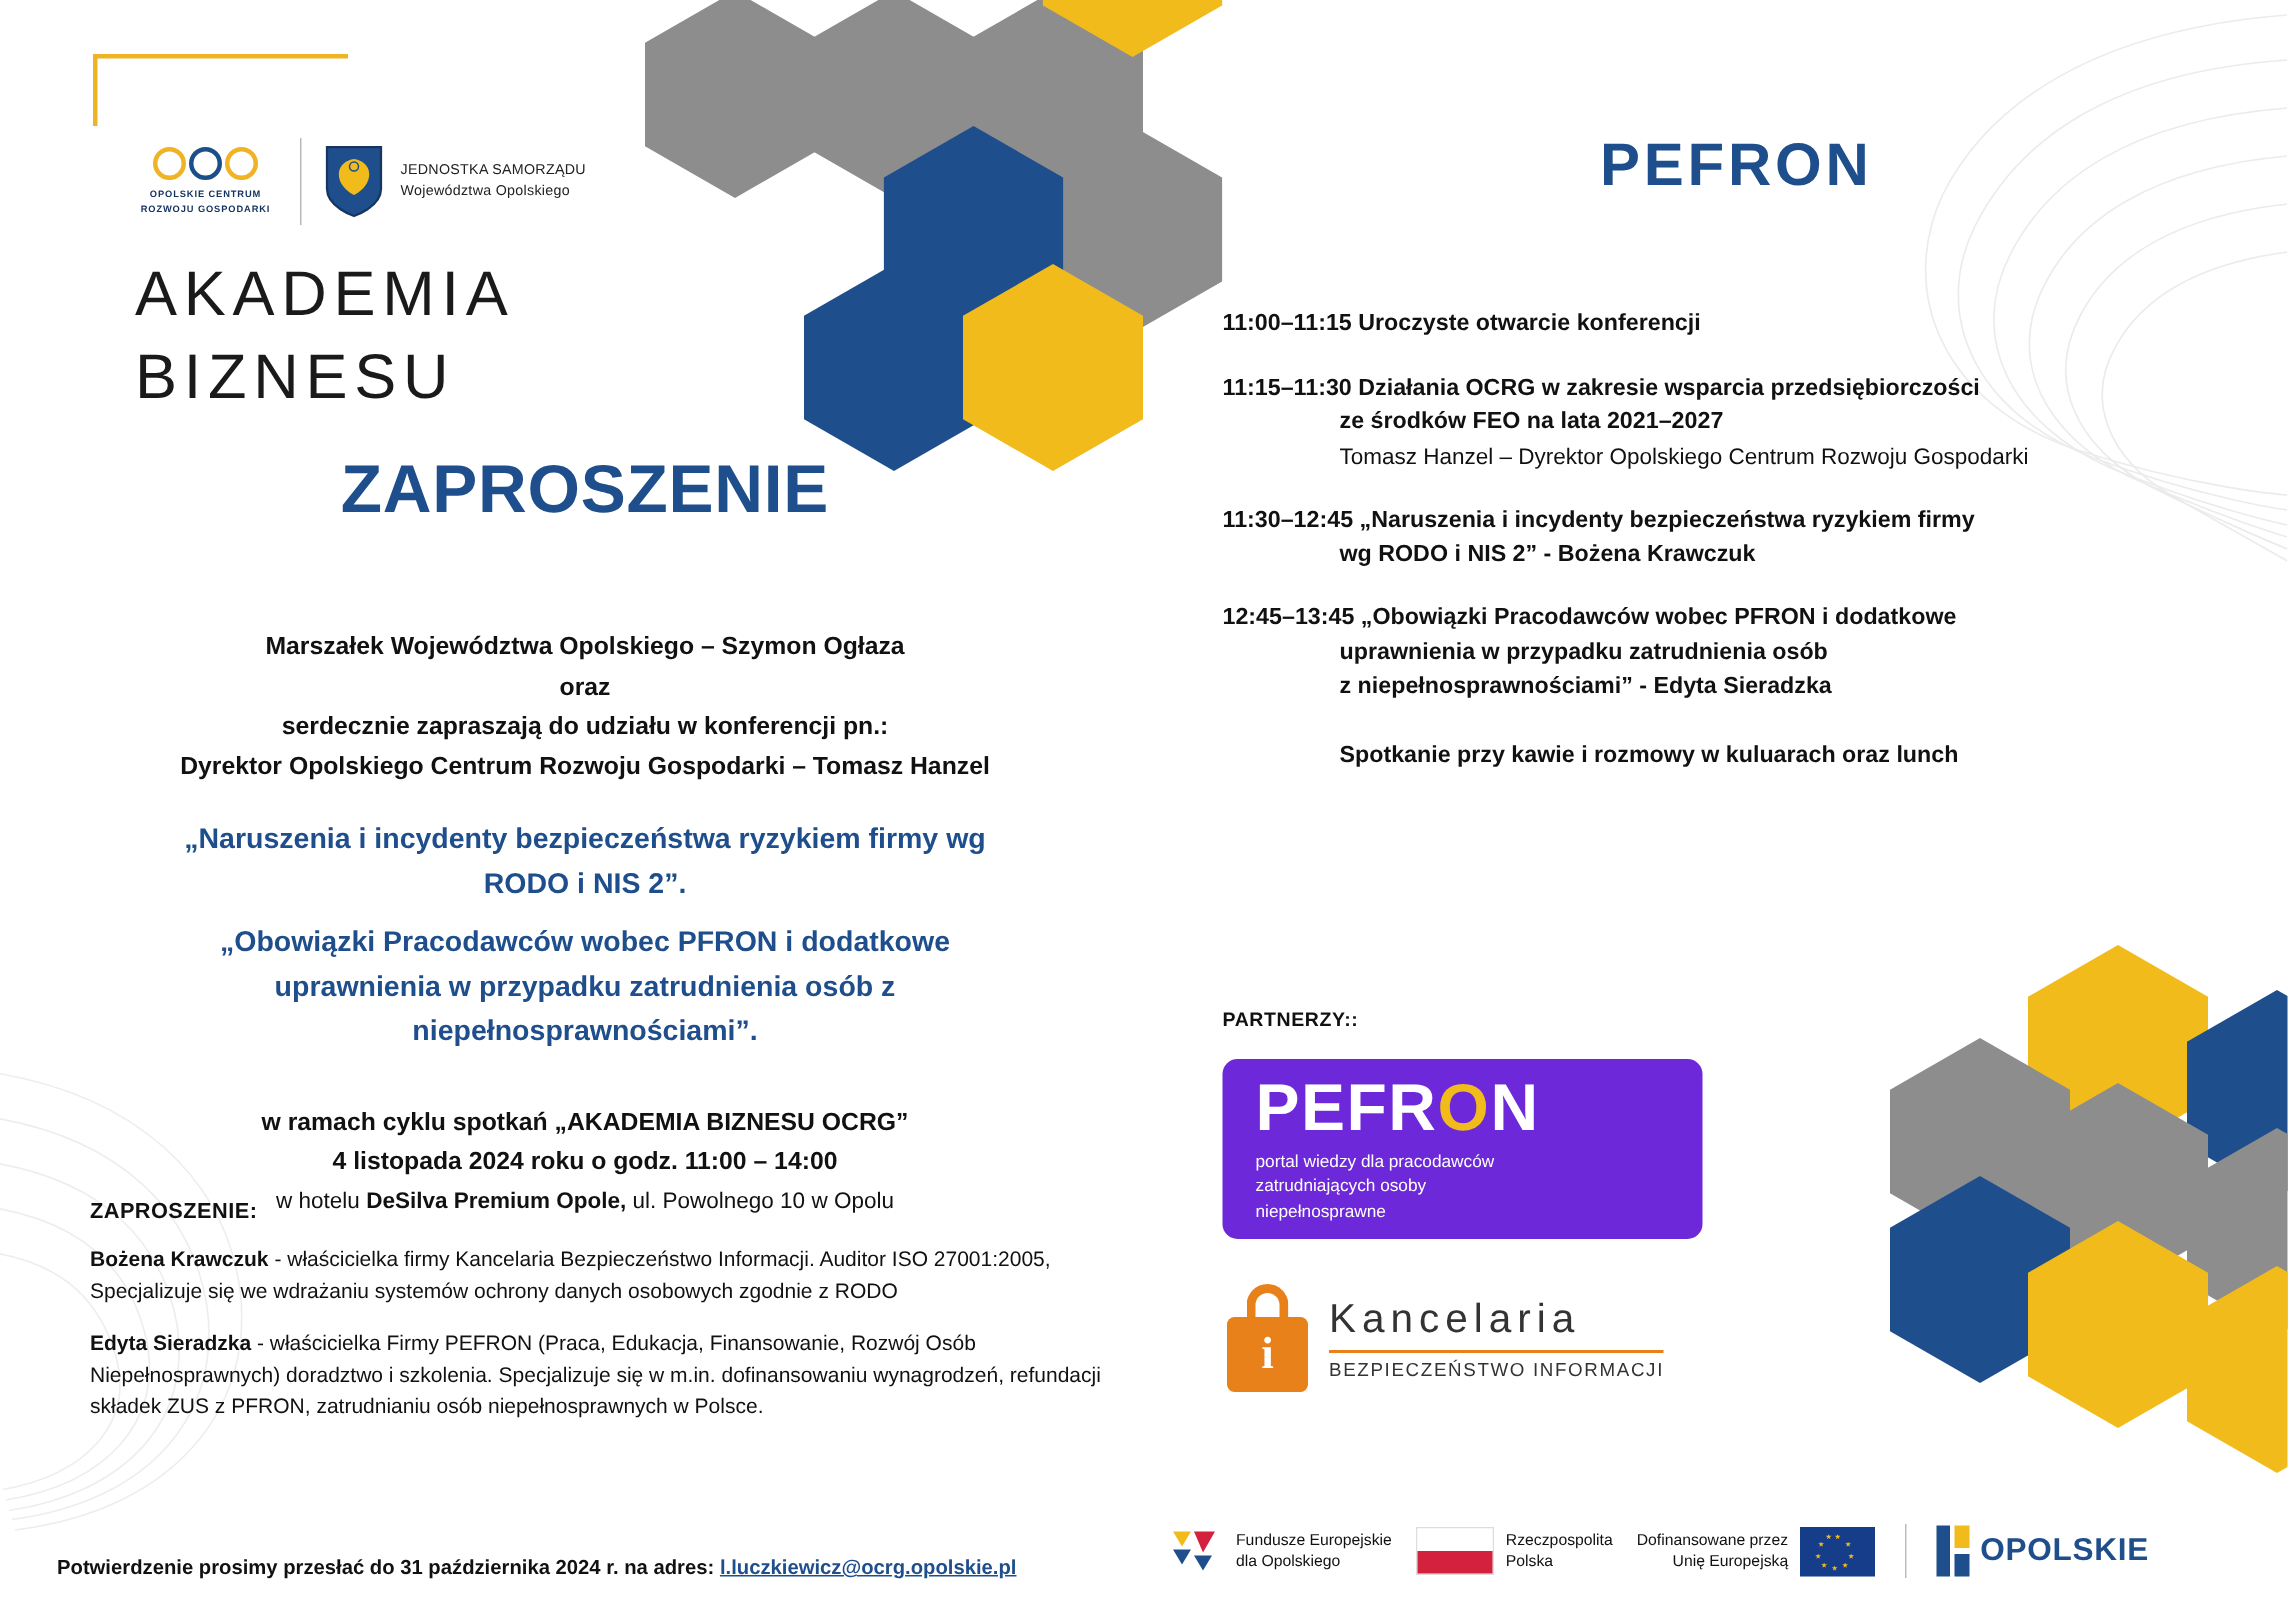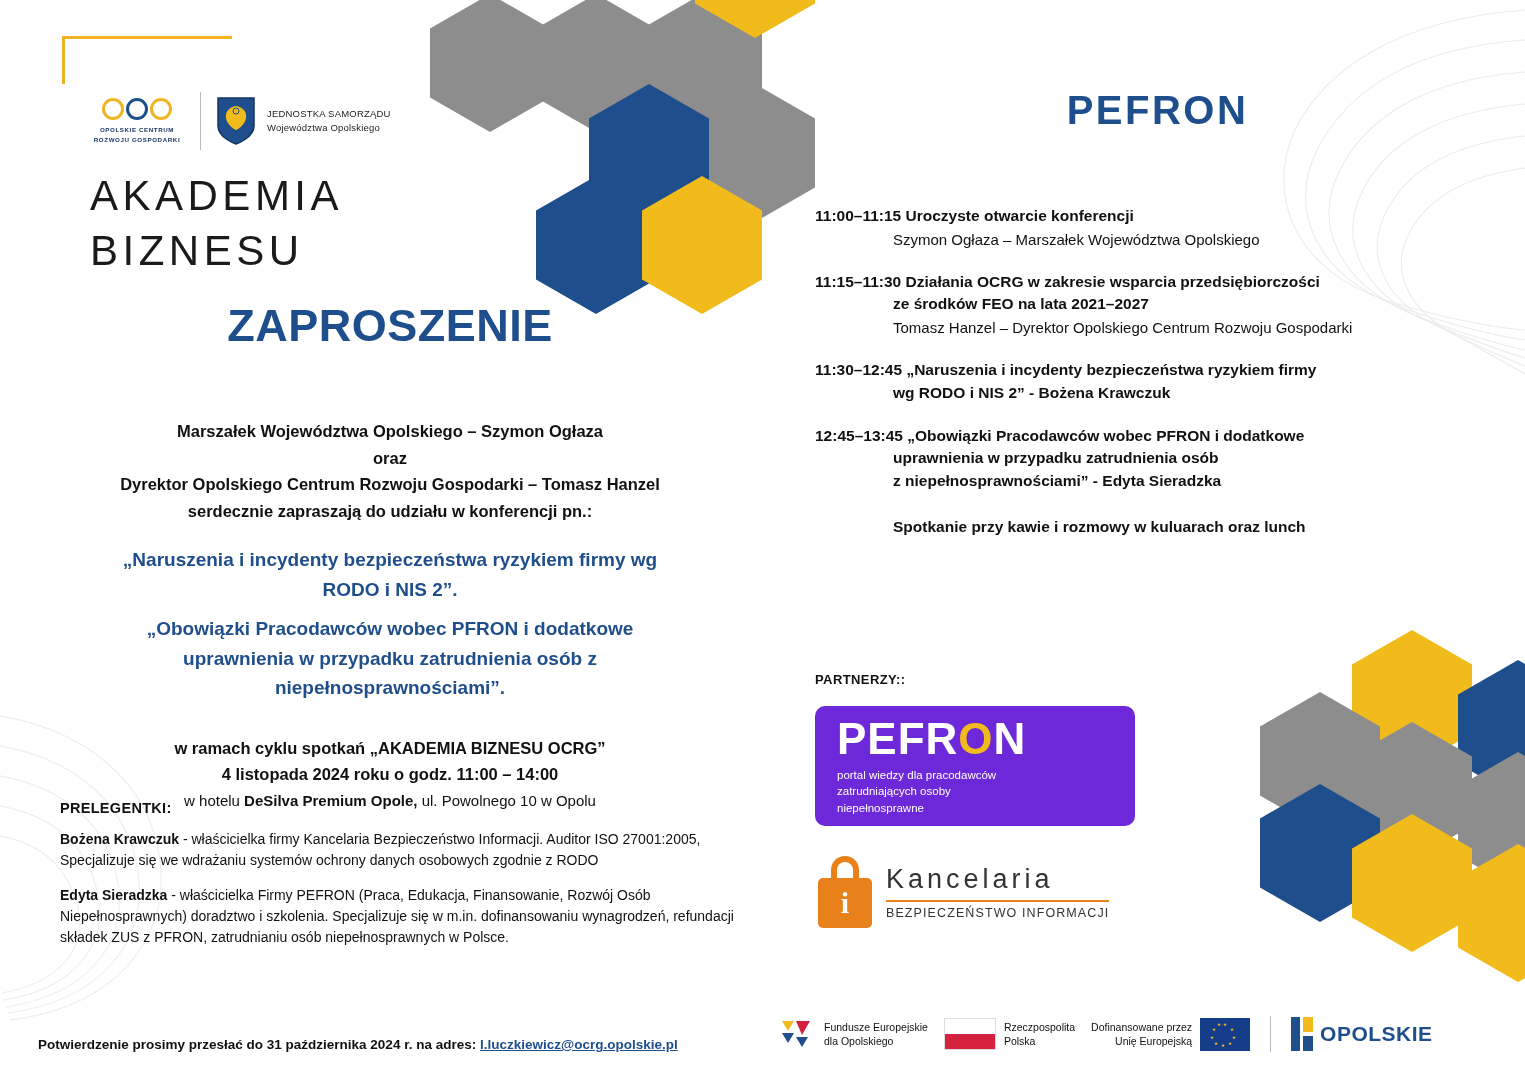--- a/index.html
+++ b/index.html
@@ -195,42 +195,42 @@
       <div class="hex blue" style="left:106px; top:182px;"></div>
       <div class="hex yellow" style="left:265px; top:-94px;"></div>
       <div class="hex yellow" style="left:212px; top:182px;"></div>
     </div>
 
     <div class="zaproszenie">ZAPROSZENIE</div>
 
     <div class="invite-block">
       <div class="line">Marszałek Województwa Opolskiego – Szymon Ogłaza</div>
       <div class="line">oraz</div>
+      <div class="line">serdecznie zapraszają do udziału w konferencji pn.:</div>
       <div class="line">Dyrektor Opolskiego Centrum Rozwoju Gospodarki – Tomasz Hanzel</div>
-      <div class="line">serdecznie zapraszają do udziału w konferencji pn.:</div>
 
       <div class="topic">
         <div>„Naruszenia i incydenty bezpieczeństwa ryzykiem firmy wg</div>
         <div>RODO i NIS 2”.</div>
         <div style="margin-top:10px;">„Obowiązki Pracodawców wobec PFRON i dodatkowe</div>
         <div>uprawnienia w przypadku zatrudnienia osób z</div>
         <div>niepełnosprawnościami”.</div>
       </div>
 
       <div class="cycle">
         <div>w ramach cyklu spotkań „AKADEMIA BIZNESU OCRG”</div>
         <div>4 listopada 2024 roku o godz. 11:00 – 14:00</div>
       </div>
       <div class="hotel">
         <span>w  hotelu </span><b>DeSilva Premium Opole,</b><span> ul. Powolnego 10 w Opolu</span>
       </div>
     </div>
 
     <div class="prelegentki">
-      <div class="prel-title">PRELEGENTKI:</div>
+      <div class="prel-title">ZAPROSZENIE:</div>
       <div class="prel-p">
         <b>Bożena Krawczuk</b><span> - właścicielka firmy Kancelaria Bezpieczeństwo Informacji. Auditor ISO 27001:2005, Specjalizuje się we wdrażaniu systemów ochrony danych osobowych zgodnie z RODO</span>
       </div>
       <div class="prel-p">
         <b>Edyta Sieradzka</b><span> - właścicielka Firmy PEFRON (Praca, Edukacja, Finansowanie, Rozwój Osób Niepełnosprawnych) doradztwo i szkolenia. Specjalizuje się w m.in. dofinansowaniu wynagrodzeń, refundacji składek ZUS z PFRON, zatrudnianiu osób niepełnosprawnych w Polsce.</span>
       </div>
     </div>
 
     <div class="confirm">
       <span>Potwierdzenie prosimy przesłać do 31 października 2024 r. na adres: </span><a class="mail" href="#">l.luczkiewicz@ocrg.opolskie.pl</a>
@@ -241,21 +241,20 @@
 
     <div class="agenda-title">PEFRON</div>
 
     <div class="agenda-list">
 
       <div class="ag-item">
         <div class="ag-main">
           <span>11:00–11:15</span>
           <span>Uroczyste otwarcie konferencji</span>
         </div>
-        <div class="ag-sub">Szymon Ogłaza – Marszałek Województwa Opolskiego</div>
       </div>
 
       <div class="ag-item">
         <div class="ag-main">
           <span>11:15–11:30</span>
           <span>Działania OCRG w zakresie wsparcia przedsiębiorczości</span>
           <span class="ind">ze środków FEO na lata 2021–2027</span>
         </div>
         <div class="ag-sub">Tomasz Hanzel – Dyrektor Opolskiego Centrum Rozwoju Gospodarki</div>
       </div>

